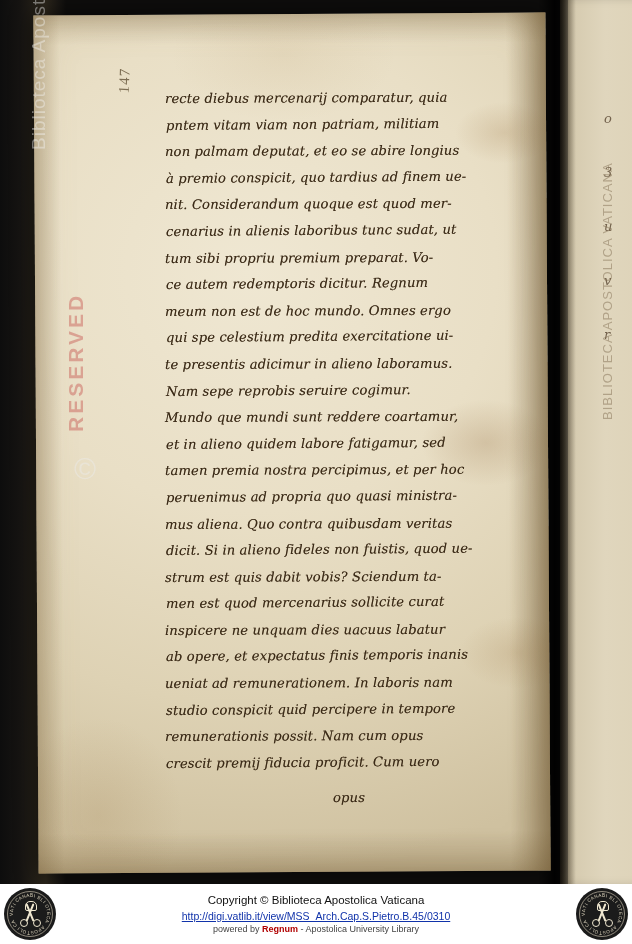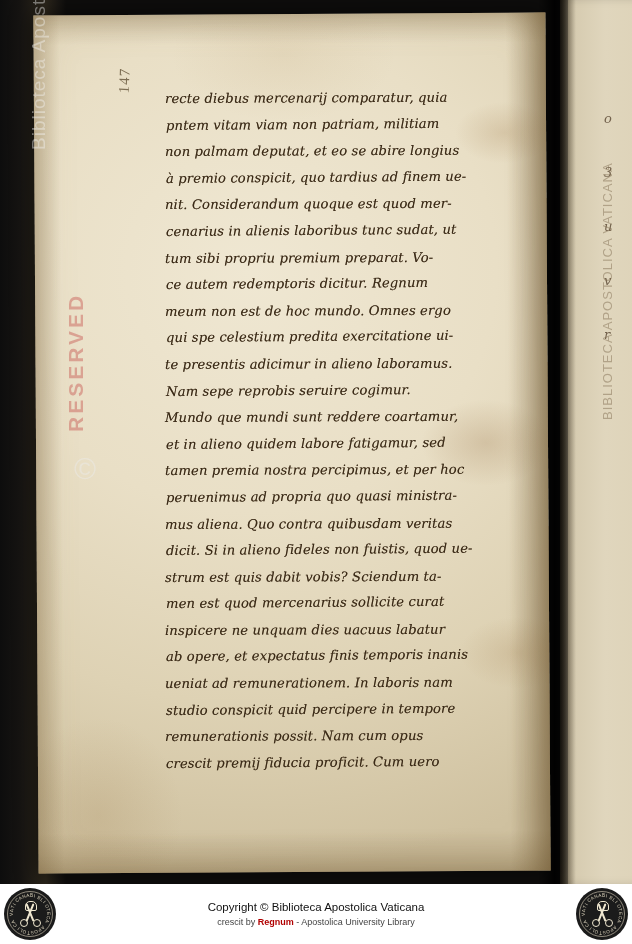--- a/index.html
+++ b/index.html
@@ -346,20 +346,21 @@
       <div class="line">mus aliena. Quo contra quibusdam veritas</div>
       <div class="line">dicit. Si in alieno fideles non fuistis, quod ue-</div>
       <div class="line">strum est quis dabit vobis? Sciendum ta-</div>
       <div class="line">men est quod mercenarius sollicite curat</div>
       <div class="line">inspicere ne unquam dies uacuus labatur</div>
       <div class="line">ab opere, et expectatus finis temporis inanis</div>
       <div class="line">ueniat ad remunerationem. In laboris nam</div>
       <div class="line">studio conspicit quid percipere in tempore</div>
       <div class="line">remunerationis possit. Nam cum opus</div>
       <div class="line">crescit premij fiducia proficit. Cum uero</div>
+      <div class="line closing">opus</div>
     </div>
 
     <div class="right-marks">
       <div>o</div>
       <div>3</div>
       <div>u</div>
       <div>v</div>
       <div>r</div>
     </div>
 
@@ -409,22 +410,23 @@
           <span style="transform: rotate(210deg) translate(21px) rotate(90deg);">I</span>
           <span style="transform: rotate(222deg) translate(21px) rotate(90deg);">C</span>
           <span style="transform: rotate(234deg) translate(21px) rotate(90deg);">A</span>
           <span style="transform: rotate(246deg) translate(21px) rotate(90deg);">N</span>
           <span style="transform: rotate(258deg) translate(21px) rotate(90deg);">A</span>
         </div>
       </div>
 
     <div class="footer-center">
       <div class="footer-copy">Copyright © Biblioteca Apostolica Vaticana</div>
+      <div class="footer-url">http://digi.vatlib.it/view/MSS_Arch.Cap.S.Pietro.B.45/0310</div>
       <div class="footer-powered">
-        <span>crescit by </span><span class="dwork">Regnum</span><span> - Apostolica University Library</span>
+        <span>powered by </span><span class="dwork">Regnum</span><span> - Apostolica University Library</span>
       </div>
     </div>
 
     <div class="seal right">
       <div class="ring"></div>
       <div class="keys">
         <div class="tiara"></div>
         <div class="key a"></div>
         <div class="key b"></div>
         <div class="keyhead a"></div>

